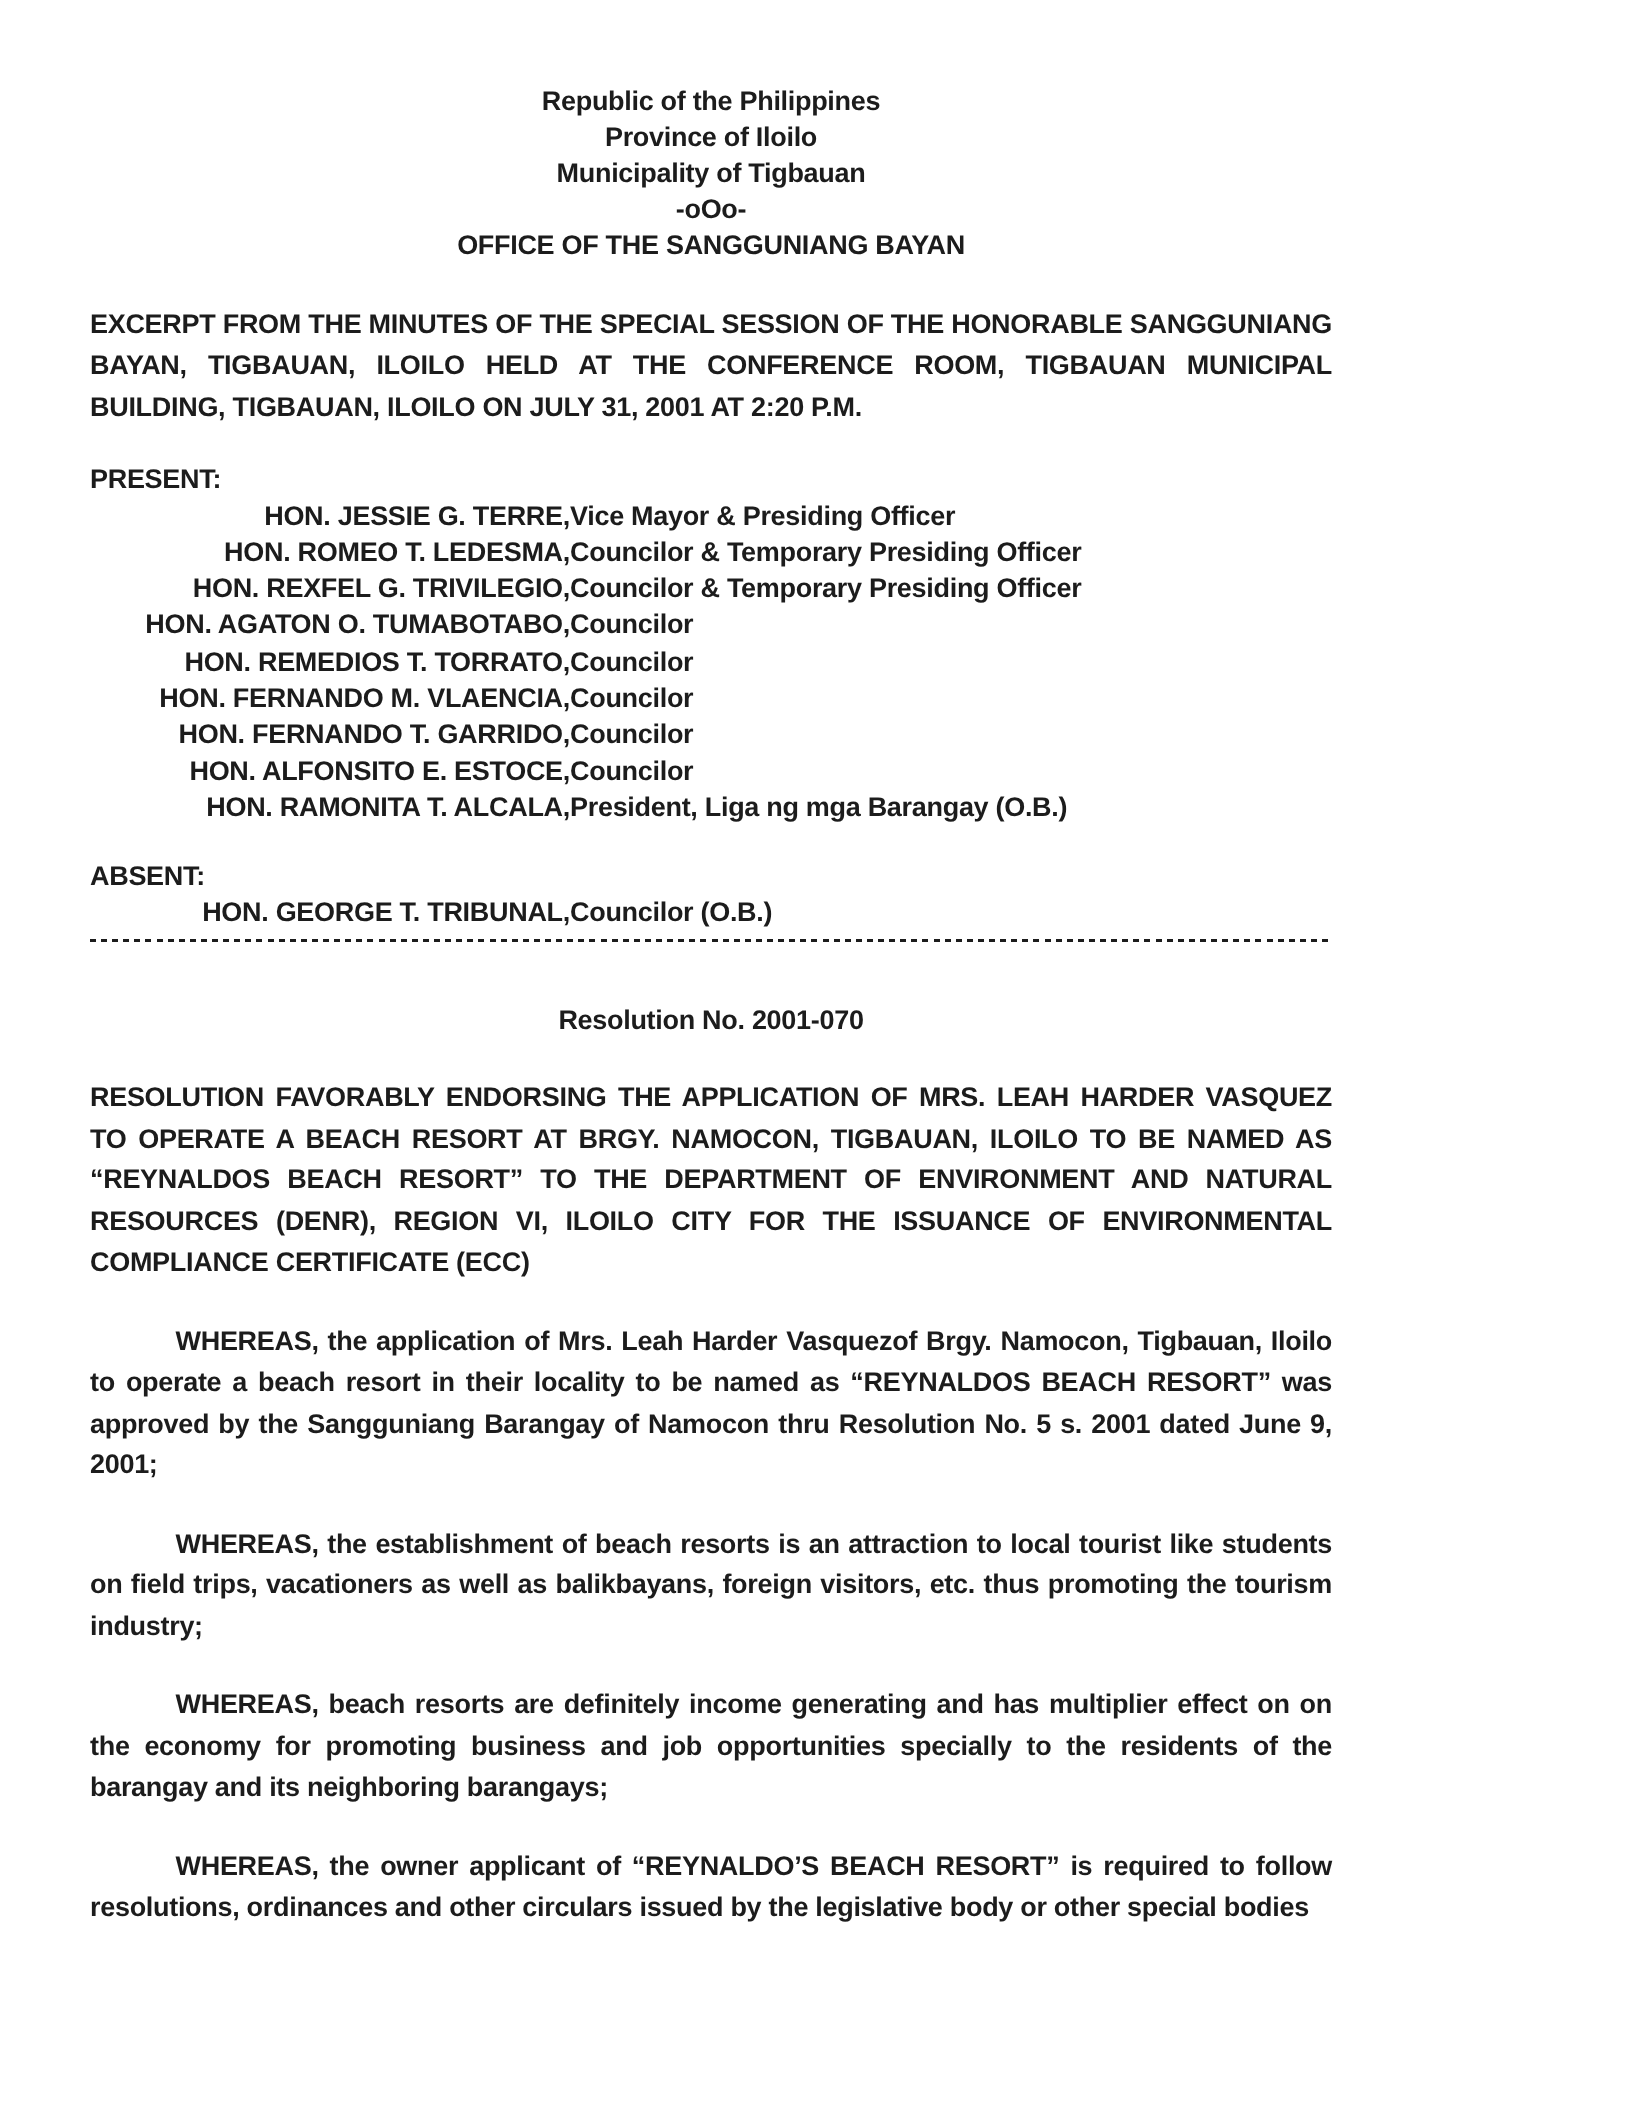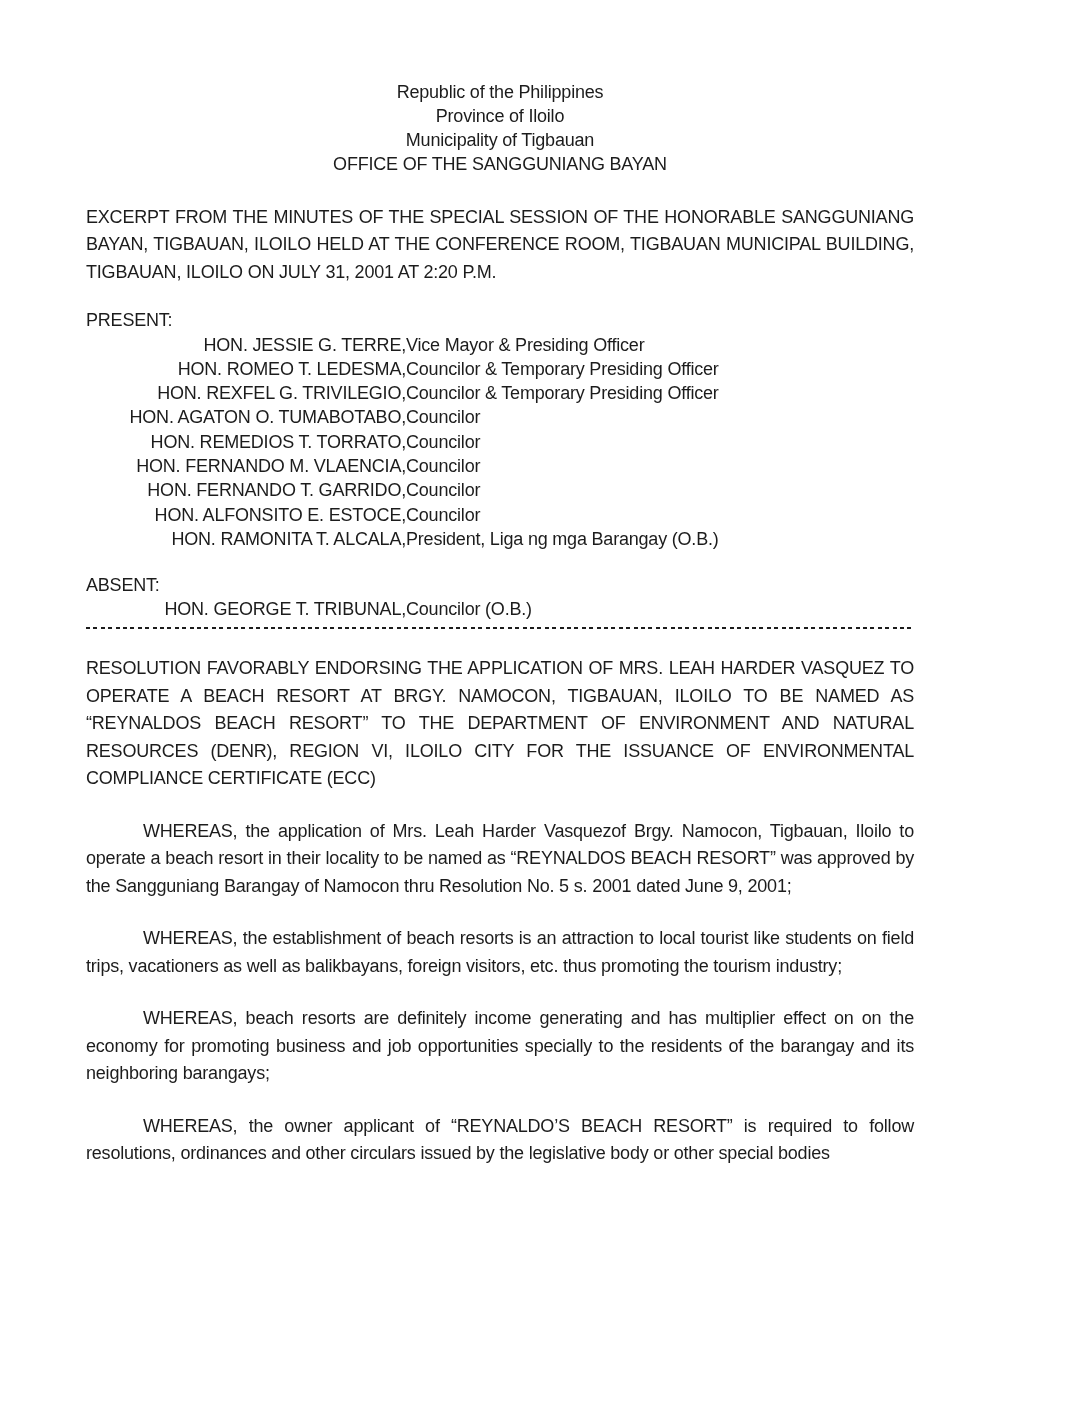--- a/index.html
+++ b/index.html
@@ -9,23 +9,24 @@
     width: 1088px;
     height: 1408px;
     background: #ffffff;
     overflow: hidden;
     font-family: "Liberation Sans", sans-serif;
     color: #1c1c1c;
     letter-spacing: -0.2px;
   }
   .content {
     width: 828px;
-    margin-left: 86px;
-    padding-top: 80px;
+    margin-left: 60px;
+    padding-top: 55px;
     font-size: 18px;
+    font-weight: bold;
   }
   .doc-header {
     text-align: center;
     line-height: 24px;
   }
   .excerpt {
     margin-top: 28px;
     text-align: justify;
     line-height: 27.4px;
   }
@@ -61,20 +62,21 @@
 </head>
 <body>
 
 <div class="page">
   <div class="content">
 
     <div class="doc-header">
       <div>Republic of the Philippines</div>
       <div>Province of Iloilo</div>
       <div>Municipality of Tigbauan</div>
+      <div>-oOo-</div>
       <div>OFFICE OF THE SANGGUNIANG BAYAN</div>
     </div>
 
     <p class="excerpt">EXCERPT FROM THE MINUTES OF THE SPECIAL SESSION OF THE HONORABLE SANGGUNIANG BAYAN, TIGBAUAN, ILOILO HELD AT THE CONFERENCE ROOM, TIGBAUAN MUNICIPAL BUILDING, TIGBAUAN, ILOILO ON JULY 31, 2001 AT 2:20 P.M.</p>
 
     <div class="roster">
       <div class="roster-label">PRESENT:</div>
       <div class="roster-row">
         <span class="roster-name">HON. JESSIE G. TERRE,</span>
         <span class="roster-role">Vice Mayor &amp; Presiding Officer</span>
@@ -116,20 +118,21 @@
     <div class="roster">
       <div class="roster-label">ABSENT:</div>
       <div class="roster-row">
         <span class="roster-name">HON. GEORGE T. TRIBUNAL,</span>
         <span class="roster-role">Councilor (O.B.)</span>
       </div>
     </div>
 
     <div class="divider"></div>
 
+    <div class="res-no">Resolution No. 2001-070</div>
 
     <p class="res-title">RESOLUTION FAVORABLY ENDORSING THE APPLICATION OF MRS. LEAH HARDER VASQUEZ TO OPERATE A BEACH RESORT AT BRGY. NAMOCON, TIGBAUAN, ILOILO TO BE NAMED AS “REYNALDOS BEACH RESORT” TO THE DEPARTMENT OF ENVIRONMENT AND NATURAL RESOURCES (DENR), REGION VI, ILOILO CITY FOR THE ISSUANCE OF ENVIRONMENTAL COMPLIANCE CERTIFICATE (ECC)</p>
 
     <p class="para">WHEREAS, the application of Mrs. Leah Harder Vasquezof Brgy. Namocon, Tigbauan, Iloilo to operate a beach resort in their locality to be named as “REYNALDOS BEACH RESORT” was approved by the Sangguniang Barangay of Namocon thru Resolution No. 5 s. 2001 dated June 9, 2001;</p>
     <p class="para">WHEREAS, the establishment of beach resorts is an attraction to local tourist like students on field trips, vacationers as well as balikbayans, foreign visitors, etc. thus promoting the tourism industry;</p>
     <p class="para">WHEREAS, beach resorts are definitely income generating and has multiplier effect on on the economy for promoting business and job opportunities specially to the residents of the barangay and its neighboring barangays;</p>
     <p class="para">WHEREAS, the owner applicant of “REYNALDO’S BEACH RESORT” is required to follow resolutions, ordinances and other circulars issued by the legislative body or other special bodies</p>
 
   </div>
 </div>

